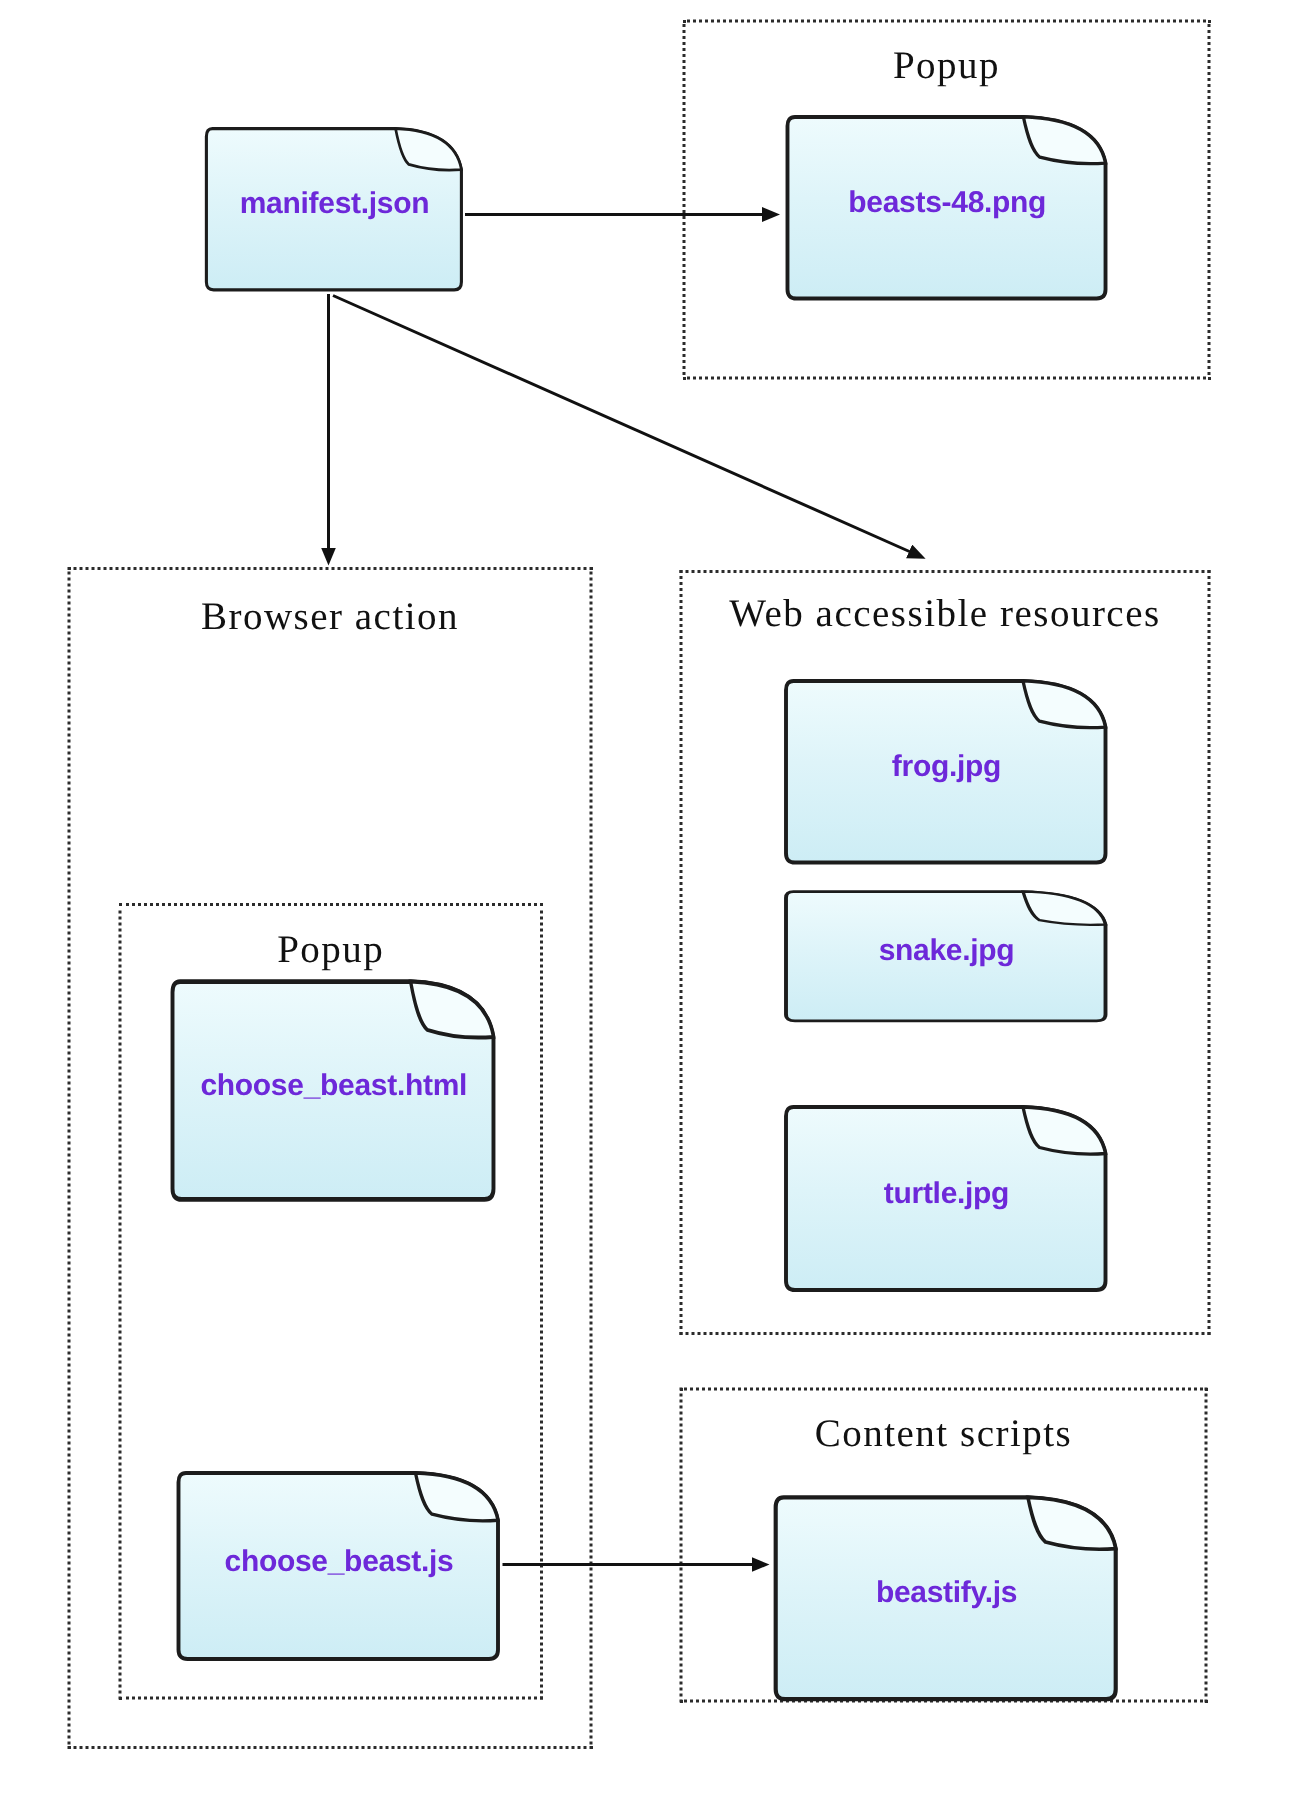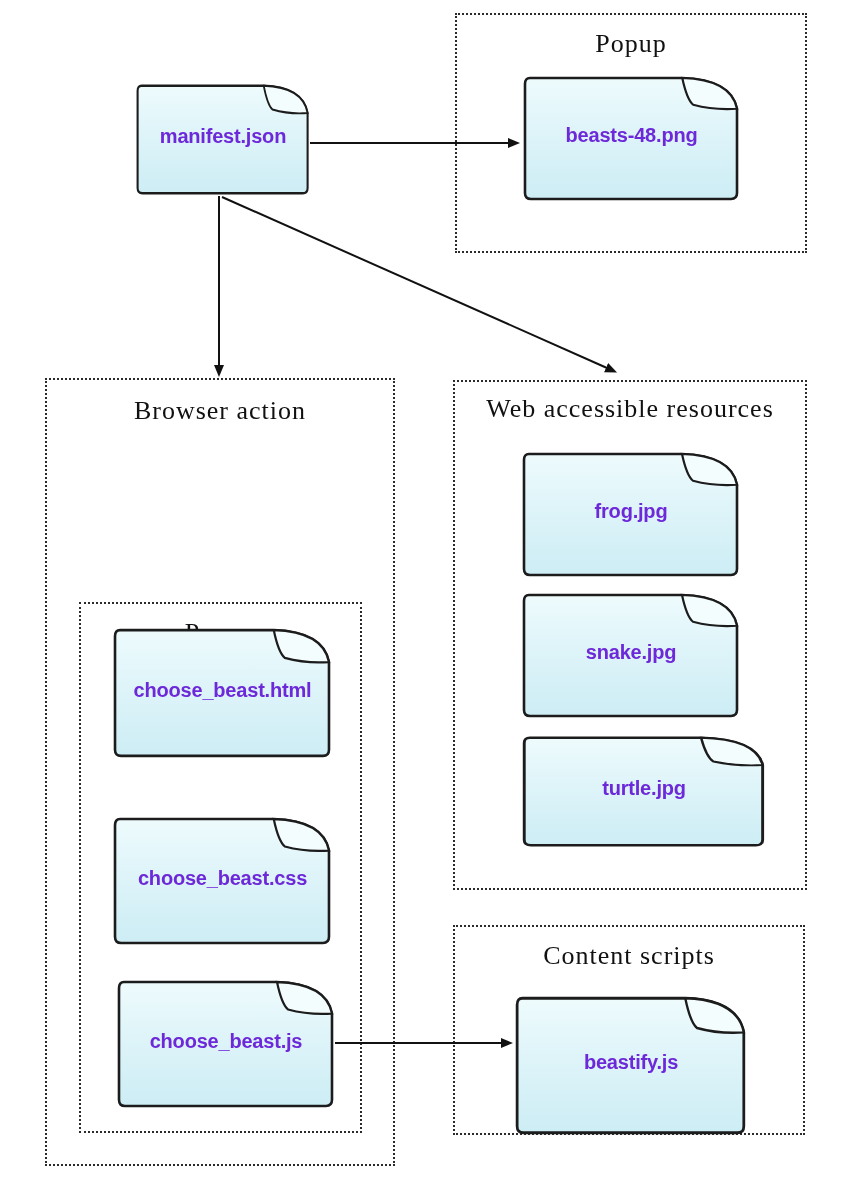--- a/index.html
+++ b/index.html
@@ -73,61 +73,54 @@
 
   <div class="file" style="left:523px;top:76px;width:217px;height:125px;">
     <svg viewBox="0 0 218 126" preserveAspectRatio="none">
       <path d="M7,2 L160,2 C192,3 211,13 215,33 L215,118 Q215,124 209,124 L8,124 Q2,124 2,118 L2,8 Q2,2 7,2 Z" fill="url(#fileGrad)" stroke="#1c1c1c" stroke-width="2.6"></path>
       <path d="M160,2 C163,16 166,25 171,29 C186,33 201,34 215,33 C211,13 192,3 160,2 Z" fill="#f4fdfe" stroke="#1c1c1c" stroke-width="2.2"></path>
     </svg>
     <span class="file-label">beasts-48.png</span>
   </div>
 
 
-  <div class="file" style="left:113px;top:628px;width:219px;height:130px;text-align:center;">
+  <div class="file" style="left:113px;top:652px;width:219px;height:150px;text-align:center;">
     <svg viewBox="0 0 218 126" preserveAspectRatio="none">
       <path d="M7,2 L160,2 C192,3 211,13 215,33 L215,118 Q215,124 209,124 L8,124 Q2,124 2,118 L2,8 Q2,2 7,2 Z" fill="url(#fileGrad)" stroke="#1c1c1c" stroke-width="2.6"></path>
       <path d="M160,2 C163,16 166,25 171,29 C186,33 201,34 215,33 C211,13 192,3 160,2 Z" fill="#f4fdfe" stroke="#1c1c1c" stroke-width="2.2"></path>
     </svg>
     <span class="file-label">choose_beast.html</span>
   </div>
 
-  <div class="file" style="left:113px;top:817px;width:219px;height:128px;">
-    <svg viewBox="0 0 218 126" preserveAspectRatio="none">
-      <path d="M7,2 L160,2 C192,3 211,13 215,33 L215,118 Q215,124 209,124 L8,124 Q2,124 2,118 L2,8 Q2,2 7,2 Z" fill="url(#fileGrad)" stroke="#1c1c1c" stroke-width="2.6"></path>
-      <path d="M160,2 C163,16 166,25 171,29 C186,33 201,34 215,33 C211,13 192,3 160,2 Z" fill="#f4fdfe" stroke="#1c1c1c" stroke-width="2.2"></path>
-    </svg>
-    <span class="file-label">choose_beast.css</span>
-  </div>
 
   <div class="file" style="left:522px;top:452px;width:218px;height:125px;">
     <svg viewBox="0 0 218 126" preserveAspectRatio="none">
       <path d="M7,2 L160,2 C192,3 211,13 215,33 L215,118 Q215,124 209,124 L8,124 Q2,124 2,118 L2,8 Q2,2 7,2 Z" fill="url(#fileGrad)" stroke="#1c1c1c" stroke-width="2.6"></path>
       <path d="M160,2 C163,16 166,25 171,29 C186,33 201,34 215,33 C211,13 192,3 160,2 Z" fill="#f4fdfe" stroke="#1c1c1c" stroke-width="2.2"></path>
     </svg>
     <span class="file-label">frog.jpg</span>
   </div>
 
   <div class="file" style="left:117px;top:980px;width:218px;height:128px;">
     <svg viewBox="0 0 218 126" preserveAspectRatio="none">
       <path d="M7,2 L160,2 C192,3 211,13 215,33 L215,118 Q215,124 209,124 L8,124 Q2,124 2,118 L2,8 Q2,2 7,2 Z" fill="url(#fileGrad)" stroke="#1c1c1c" stroke-width="2.6"></path>
       <path d="M160,2 C163,16 166,25 171,29 C186,33 201,34 215,33 C211,13 192,3 160,2 Z" fill="#f4fdfe" stroke="#1c1c1c" stroke-width="2.2"></path>
     </svg>
     <span class="file-label">choose_beast.js</span>
   </div>
 
-  <div class="file" style="left:522px;top:593px;width:218px;height:125px;">
+  <div class="file" style="left:522px;top:593px;width:218px;height:89px;">
     <svg viewBox="0 0 218 126" preserveAspectRatio="none">
       <path d="M7,2 L160,2 C192,3 211,13 215,33 L215,118 Q215,124 209,124 L8,124 Q2,124 2,118 L2,8 Q2,2 7,2 Z" fill="url(#fileGrad)" stroke="#1c1c1c" stroke-width="2.6"></path>
       <path d="M160,2 C163,16 166,25 171,29 C186,33 201,34 215,33 C211,13 192,3 160,2 Z" fill="#f4fdfe" stroke="#1c1c1c" stroke-width="2.2"></path>
     </svg>
     <span class="file-label">snake.jpg</span>
   </div>
 
-  <div class="file" style="left:522px;top:736px;width:218px;height:111px;padding-left:26px;">
+  <div class="file" style="left:522px;top:736px;width:218px;height:126px;">
     <svg viewBox="0 0 218 126" preserveAspectRatio="none">
       <path d="M7,2 L160,2 C192,3 211,13 215,33 L215,118 Q215,124 209,124 L8,124 Q2,124 2,118 L2,8 Q2,2 7,2 Z" fill="url(#fileGrad)" stroke="#1c1c1c" stroke-width="2.6"></path>
       <path d="M160,2 C163,16 166,25 171,29 C186,33 201,34 215,33 C211,13 192,3 160,2 Z" fill="#f4fdfe" stroke="#1c1c1c" stroke-width="2.2"></path>
     </svg>
     <span class="file-label">turtle.jpg</span>
   </div>
 
   <div class="file" style="left:515px;top:996px;width:232px;height:139px;">
     <svg viewBox="0 0 218 126" preserveAspectRatio="none">
       <path d="M7,2 L160,2 C192,3 211,13 215,33 L215,118 Q215,124 209,124 L8,124 Q2,124 2,118 L2,8 Q2,2 7,2 Z" fill="url(#fileGrad)" stroke="#1c1c1c" stroke-width="2.6"></path>

